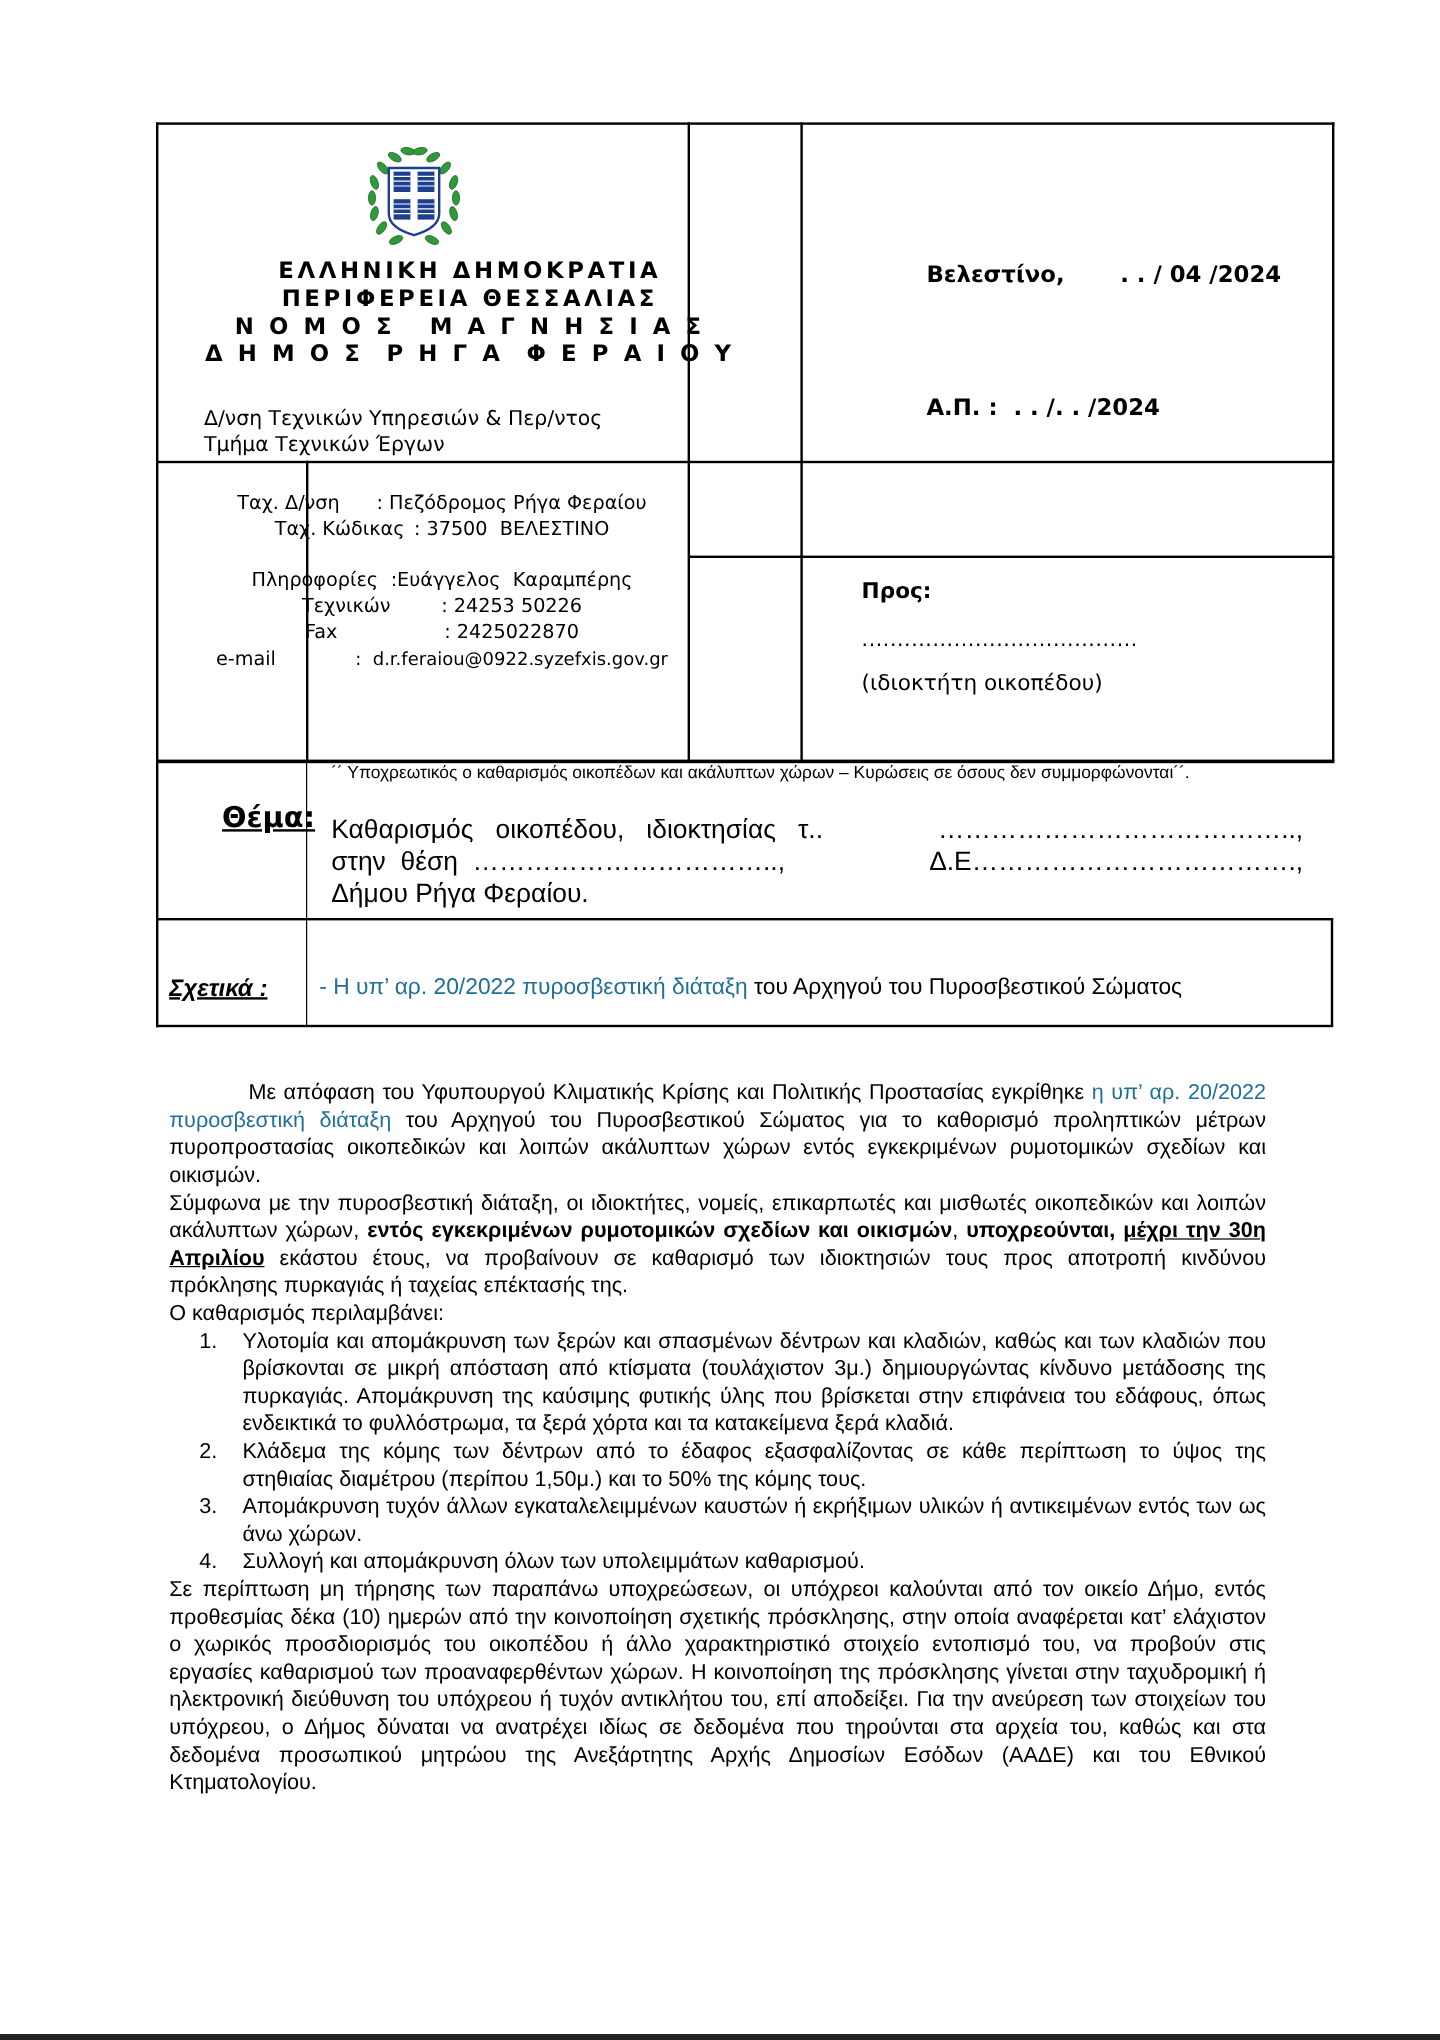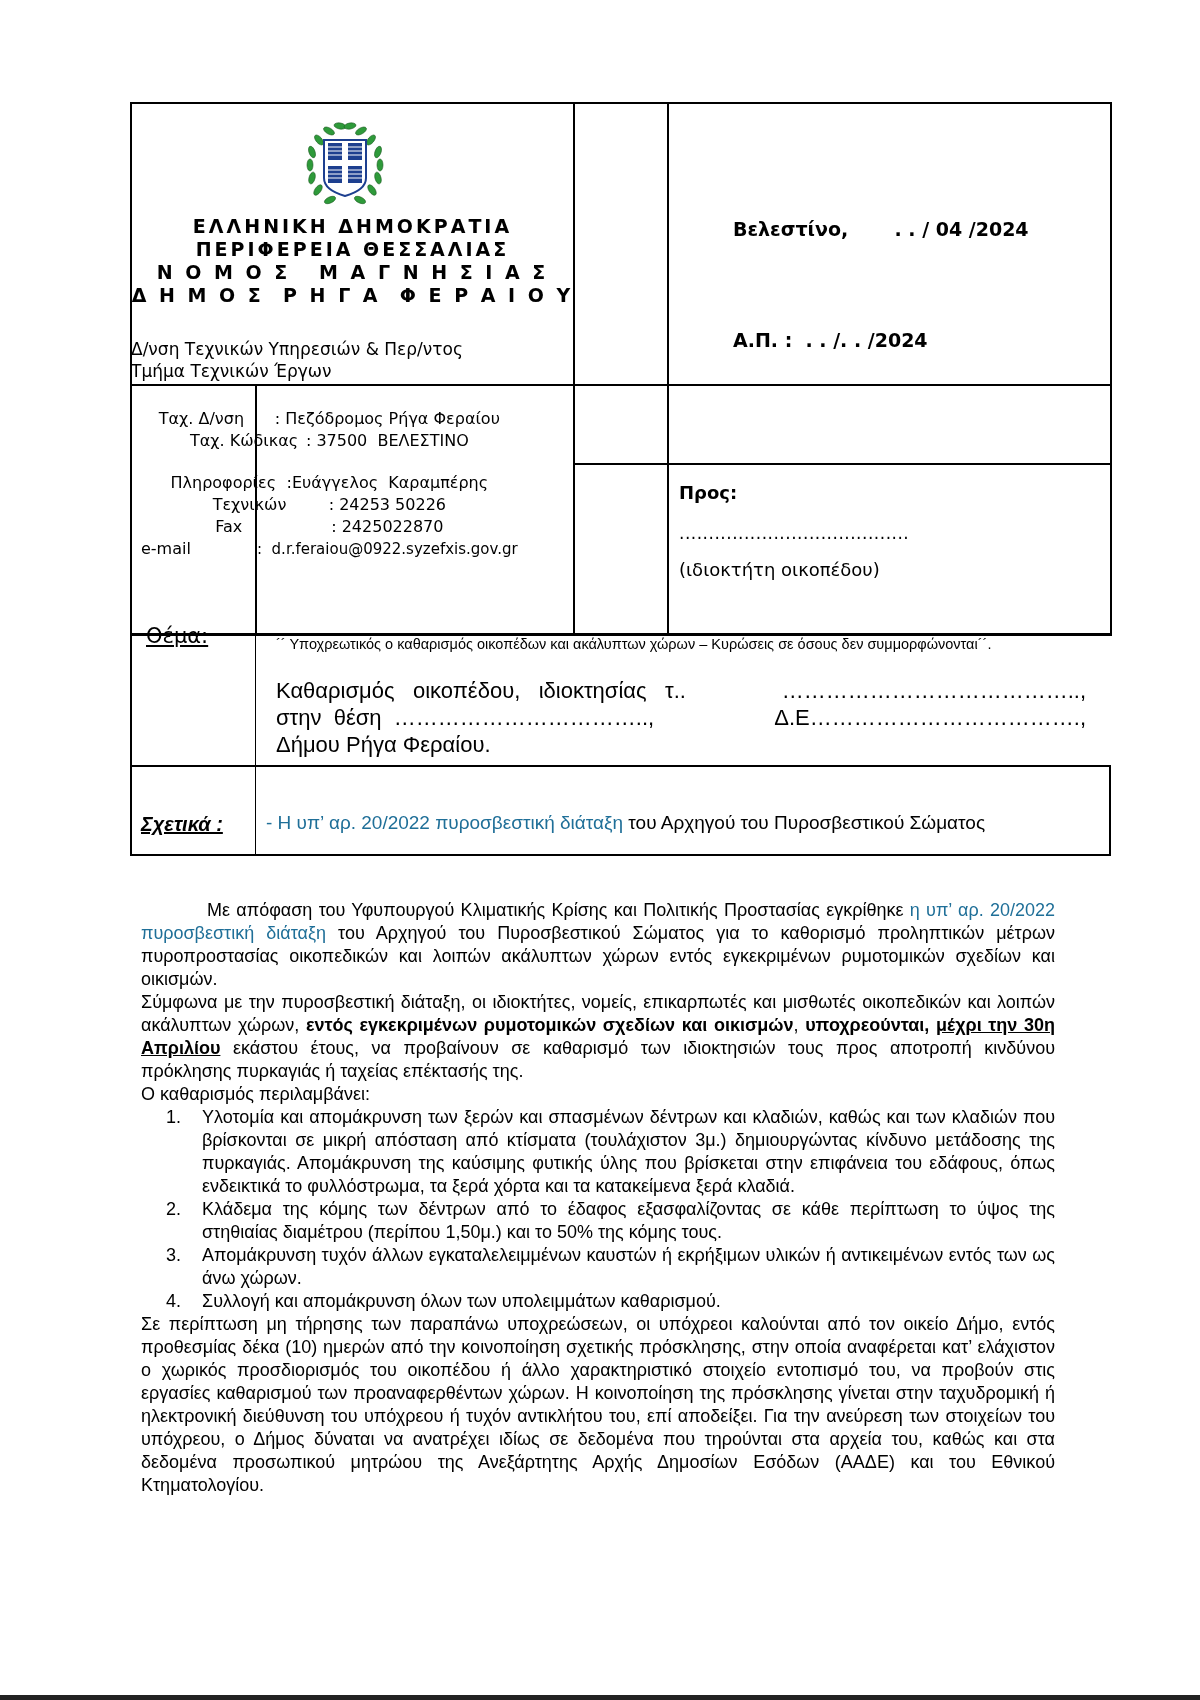--- a/index.html
+++ b/index.html
@@ -1,37 +1,37 @@
 <!DOCTYPE html>
 <html><head>
 <meta charset="utf-8">
 <style>
   html, body { margin: 0; padding: 0; background: #ffffff; }
   body { width: 1200px; height: 1700px; position: relative; overflow: hidden; color: #000; }
   .abs { position: absolute; }
-  .tahoma { font-family: "DejaVu Sans", sans-serif; }
+  .tahoma { font-family: "DejaVu Sans", sans-serif; padding-left: 39px; }
   .line { position: absolute; background: #000; }
   .emblem { position: absolute; left: 302px; top: 120px; width: 86px; height: 92px; }
   .gov { position: absolute; left: 131px; width: 443px; text-align: center; font-weight: bold; font-size: 19px; letter-spacing: 3px; line-height: 23px; }
   .dept { position: absolute; left: 131px; width: 443px; text-align: left; font-size: 17px; line-height: 22px; }
 
   .datebox { left: 733px; top: 137px; font-weight: bold; font-size: 19px; line-height: 37px; white-space: pre; }
 
   .contacts { left: 141px; top: 408px; font-size: 16px; line-height: 22px; }
   .contacts .row { display: flex; white-space: pre; justify-content: center; }
   .contacts .lbl { width: 116px; }
   .contacts .gap { height: 20px; }
   .contacts .email { font-size: 15px; }
 
   .pros { left: 679px; top: 482px; font-size: 17px; }
   .pros .title { font-weight: bold; font-size: 18px; }
   .pros .dots { margin-top: 20px; letter-spacing: 0.5px; }
   .pros .owner { margin-top: 16px; font-size: 18px; }
 
-  .thema-label { left: 146px; top: 624px; font-weight: normal; font-size: 21px; text-decoration: underline; }
+  .thema-label { left: 146px; top: 667px; font-weight: bold; font-size: 24px; text-decoration: underline; }
   .thema-small { left: 276px; top: 636px; width: 810px; font-size: 14.5px; line-height: 17px; text-align: justify; text-align-last: left; font-family: "Liberation Sans", sans-serif; }
   .thema-big { left: 276px; top: 677px; width: 810px; font-size: 22px; line-height: 27px; font-family: "Liberation Sans", sans-serif; }
   .thema-big .l { display: flex; justify-content: space-between; white-space: pre; }
 
   .sxetika-label { left: 141px; top: 813px; font-weight: bold; font-style: italic; font-size: 20px; text-decoration: underline; font-family: "Liberation Sans", sans-serif; }
   .sxetika-text { left: 266px; top: 812px; font-size: 19px; font-family: "Liberation Sans", sans-serif; white-space: pre; }
   .blue { color: #1f6f98; font-weight: normal; }
 
   .body { left: 141px; width: 914px; font-family: "Liberation Sans", sans-serif; font-size: 18px; line-height: 23px; text-align: justify; }
   .body p { margin: 0; }

